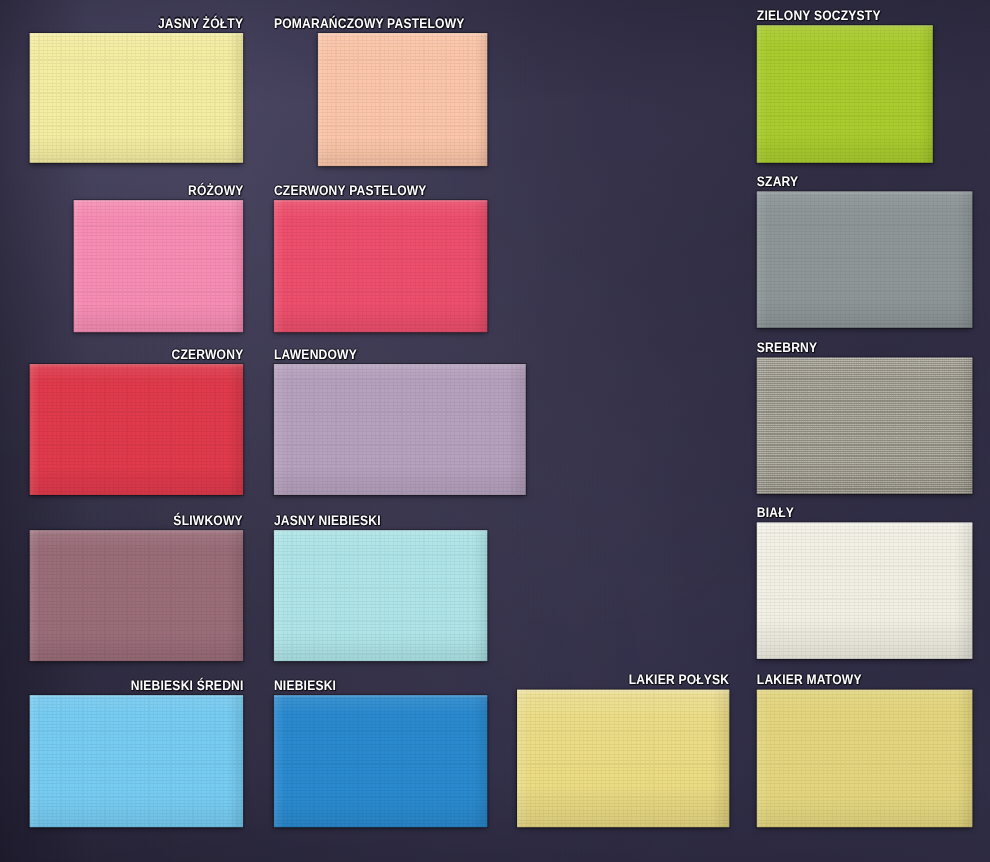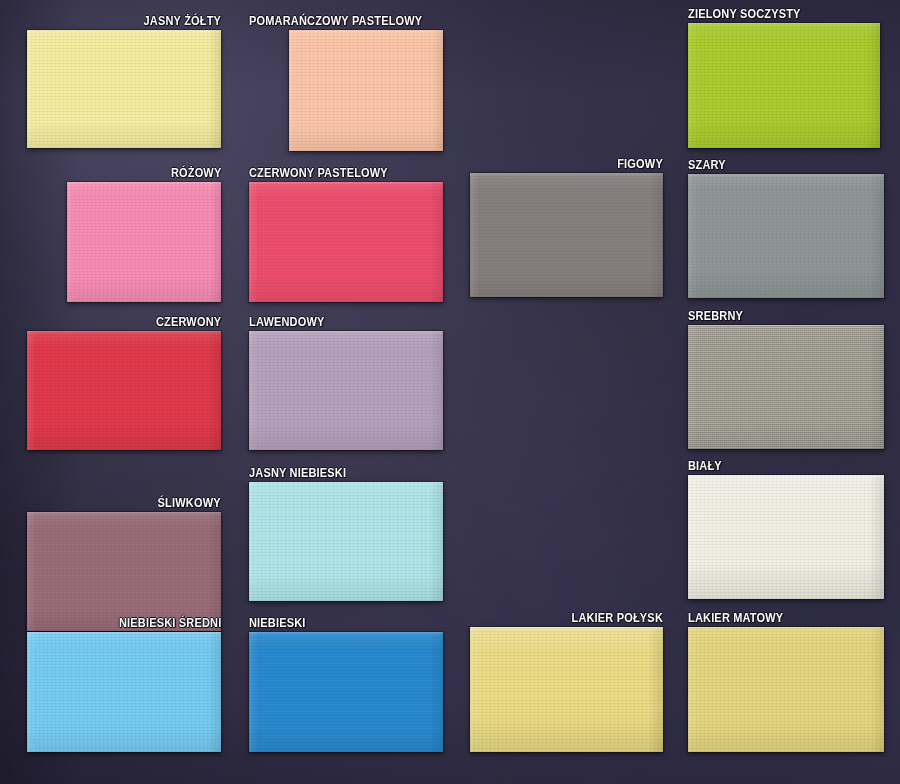--- a/index.html
+++ b/index.html
@@ -147,53 +147,49 @@
 
 <div id="board">
     <div class="cell align-right" style="left: 27px; top: 30px; width: 194px; height: 118px;">
       <div class="swatch-label">JASNY ŻÓŁTY</div>
       <div class="swatch" title="JASNY ŻÓŁTY" style="background: rgb(244, 237, 162);"></div>
     </div>
     <div class="cell align-left" style="left: 249px; top: 30px; width: 194px; height: 121px; padding-left: 40px;">
       <div class="swatch-label">POMARAŃCZOWY PASTELOWY</div>
       <div class="swatch" title="POMARAŃCZOWY PASTELOWY" style="background: rgb(251, 198, 169);"></div>
     </div>
-    <div class="cell align-left" style="left: 688px; top: 23px; width: 192px; height: 125px;">
+    <div class="cell align-left" style="left: 688px; top: 23px; width: 160px; height: 125px;">
       <div class="swatch-label">ZIELONY SOCZYSTY</div>
       <div class="swatch" title="ZIELONY SOCZYSTY" style="background: rgb(170, 204, 46);"></div>
     </div>
     <div class="cell align-right" style="left: 27px; top: 182px; width: 194px; height: 120px; padding-left: 40px;">
       <div class="swatch-label">RÓŻOWY</div>
       <div class="swatch" title="RÓŻOWY" style="background: rgb(247, 141, 180);"></div>
     </div>
     <div class="cell align-left" style="left: 249px; top: 182px; width: 194px; height: 120px;">
       <div class="swatch-label">CZERWONY PASTELOWY</div>
       <div class="swatch" title="CZERWONY PASTELOWY" style="background: rgb(238, 79, 109);"></div>
     </div>
-    <div class="cell align-right" style="left: 470px; top: 173px; width: 193px; height: 124px;">
-      <div class="swatch-label">FIGOWY</div>
-      <div class="swatch" title="FIGOWY" style="background: rgb(135, 128, 127);"></div>
-    </div>
     <div class="cell align-left" style="left: 688px; top: 174px; width: 196px; height: 124px;">
       <div class="swatch-label">SZARY</div>
       <div class="swatch" title="SZARY" style="background: rgb(142, 150, 151);"></div>
     </div>
     <div class="cell align-right" style="left: 27px; top: 331px; width: 194px; height: 119px;">
       <div class="swatch-label">CZERWONY</div>
       <div class="swatch" title="CZERWONY" style="background: rgb(224, 58, 76);"></div>
     </div>
-    <div class="cell align-left" style="left: 249px; top: 331px; width: 194px; height: 119px;">
+    <div class="cell align-left" style="left: 249px; top: 331px; width: 229px; height: 119px;">
       <div class="swatch-label">LAWENDOWY</div>
       <div class="swatch" title="LAWENDOWY" style="background: rgb(182, 161, 190);"></div>
     </div>
     <div class="cell align-left" style="left: 688px; top: 325px; width: 196px; height: 124px; text-align: center;">
       <div class="swatch-label">SREBRNY</div>
       <div class="swatch metallic" title="SREBRNY" style="background: rgb(171, 167, 154);"></div>
     </div>
-    <div class="cell align-right" style="left: 27px; top: 482px; width: 194px; height: 119px; margin-top: 30px;">
+    <div class="cell align-right" style="left: 27px; top: 482px; width: 194px; height: 119px;">
       <div class="swatch-label">ŚLIWKOWY</div>
       <div class="swatch" title="ŚLIWKOWY" style="background: rgb(154, 109, 121);"></div>
     </div>
     <div class="cell align-left" style="left: 249px; top: 482px; width: 194px; height: 119px;">
       <div class="swatch-label">JASNY NIEBIESKI</div>
       <div class="swatch" title="JASNY NIEBIESKI" style="background: rgb(175, 229, 232);"></div>
     </div>
     <div class="cell align-right" style="left: 27px; top: 632px; width: 194px; height: 120px;">
       <div class="swatch-label">NIEBIESKI ŚREDNI</div>
       <div class="swatch" title="NIEBIESKI ŚREDNI" style="background: rgb(119, 204, 242);"></div>

